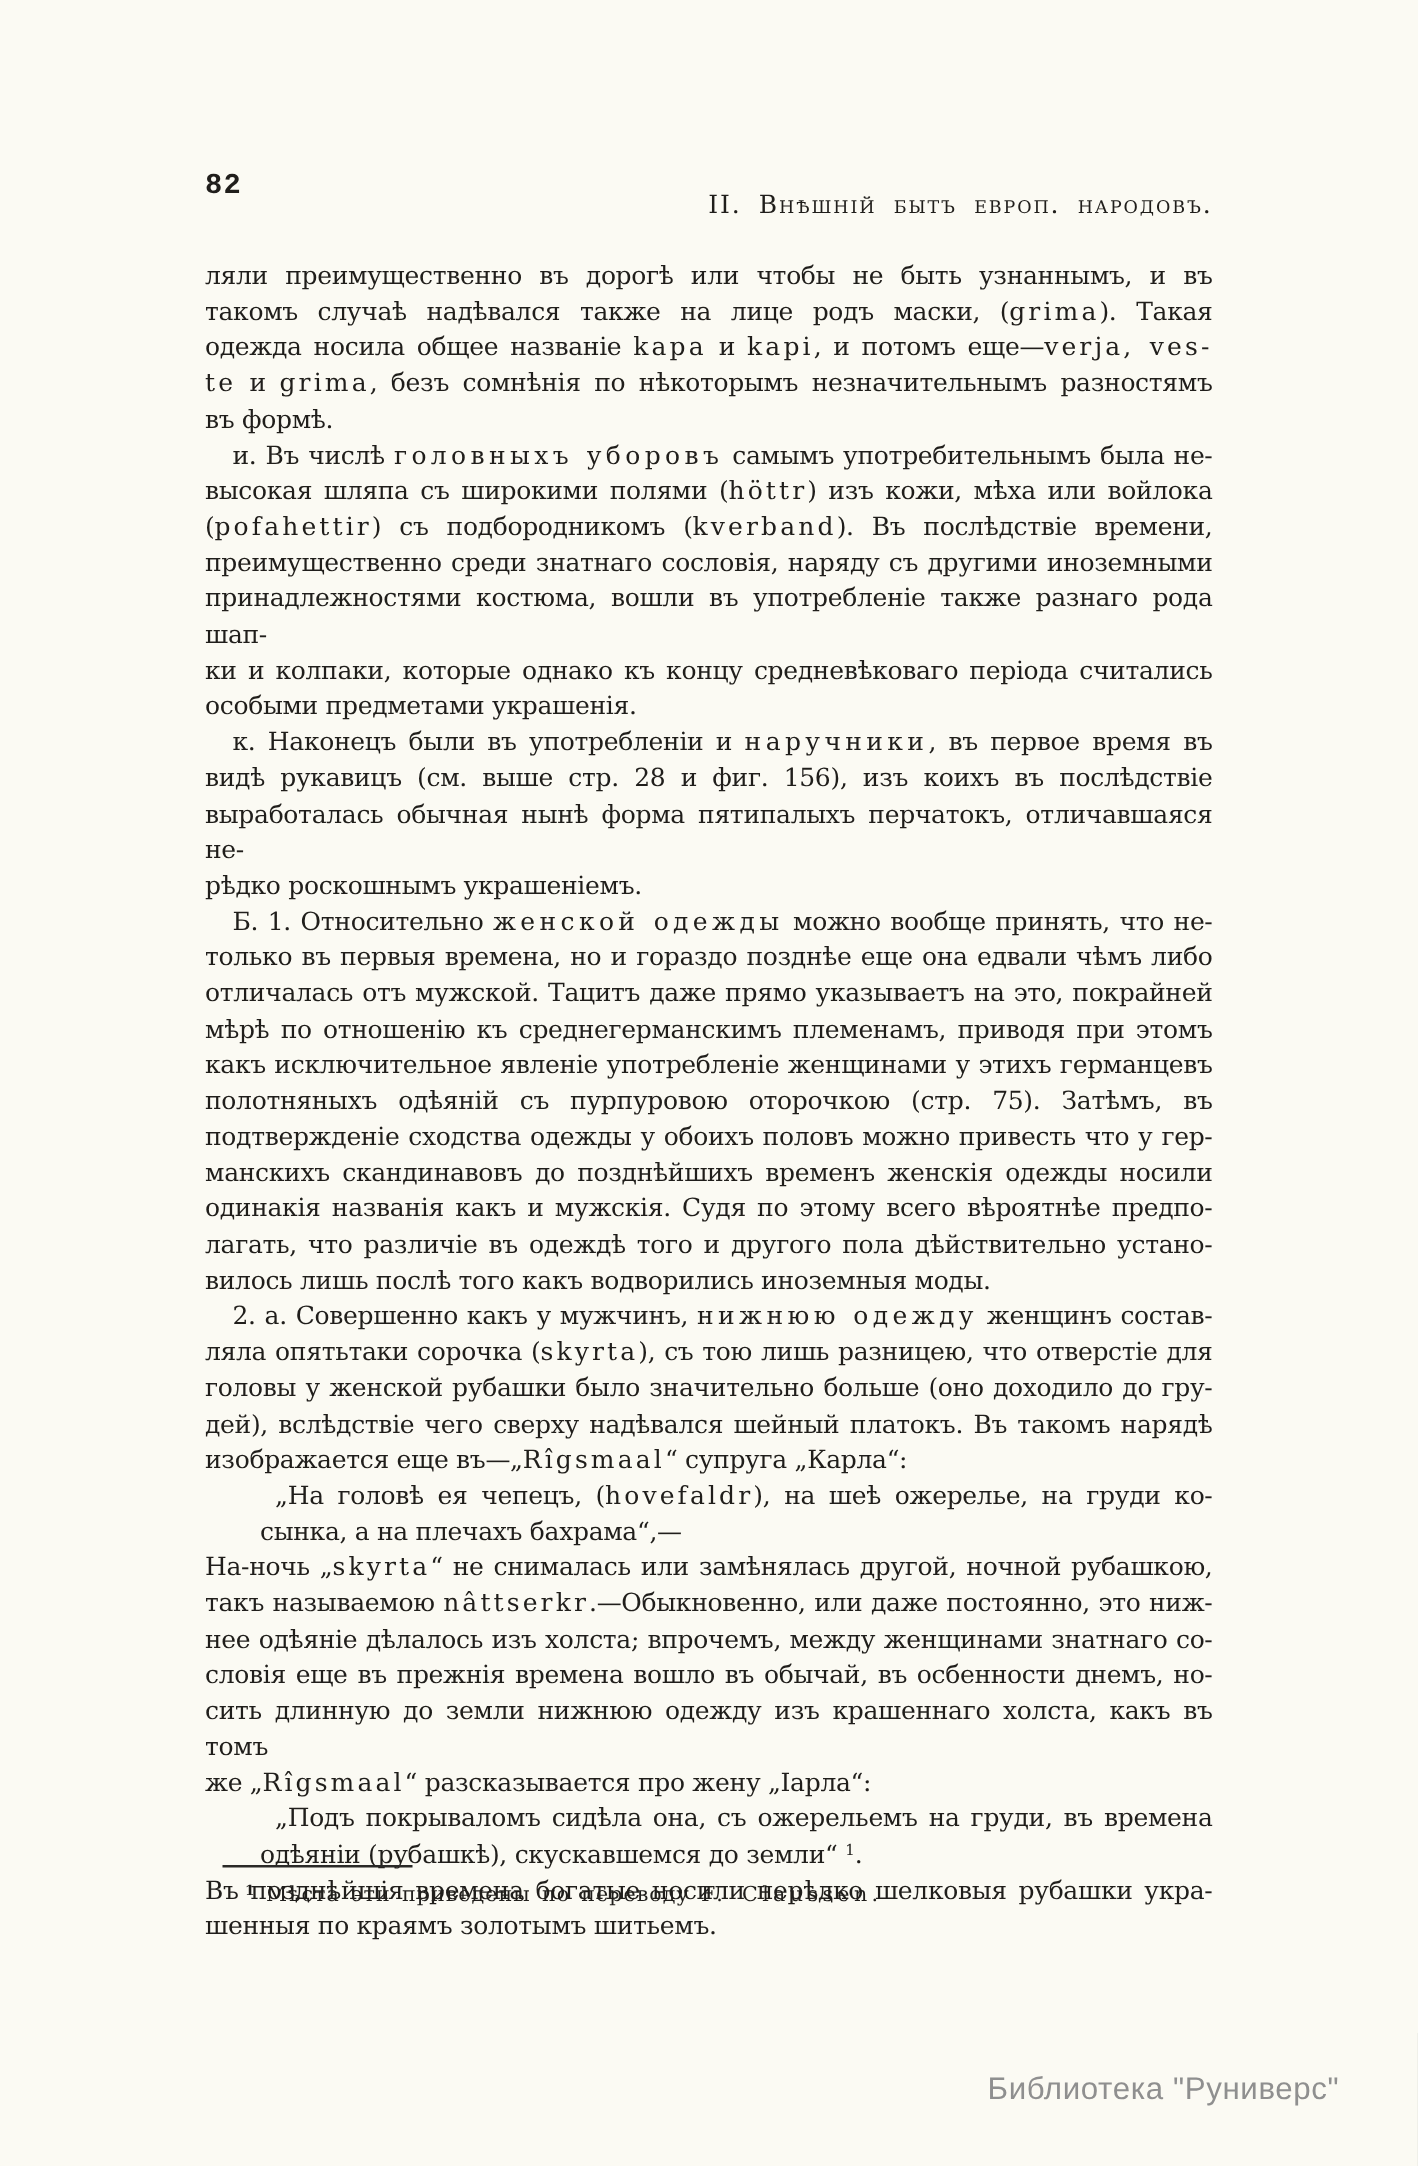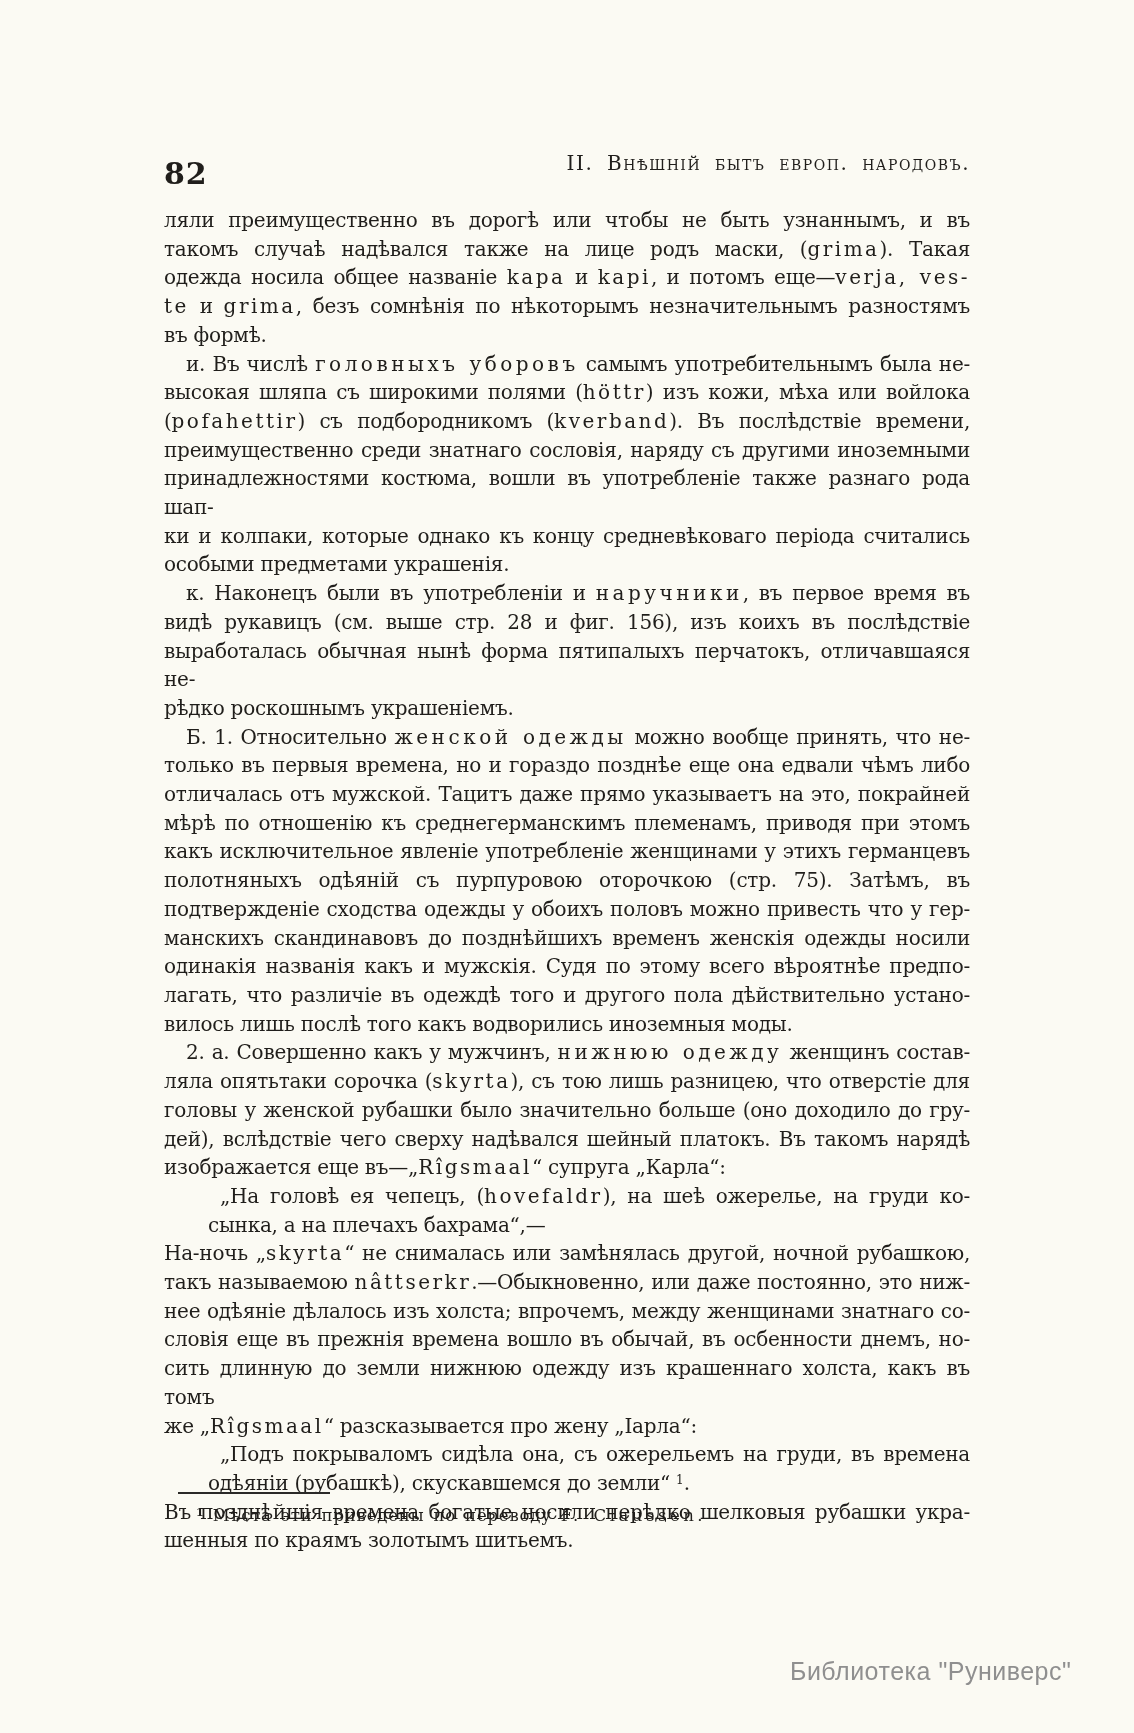--- a/index.html
+++ b/index.html
@@ -8,25 +8,26 @@
     width: 1134px;
     height: 1733px;
     margin: 0 auto;
     background: #fbfaf3;
     font-family: "DejaVu Serif", serif;
     color: #201e1b;
     overflow: hidden;
   }
   .page-number {
     position: absolute;
-    top: 156px;
+    top: 135px;
     left: 164px;
-    font-size: 30px;
+    font-size: 23px;
     font-weight: bold;
     letter-spacing: 1px;
+    font-family: Liberation Mono, monospace;
   }
   .running-head {
     position: absolute;
     top: 151px;
     left: 164px;
     width: 806px;
     text-align: right;
     text-indent: 88px;
     font-size: 20px;
     font-variant: small-caps;

